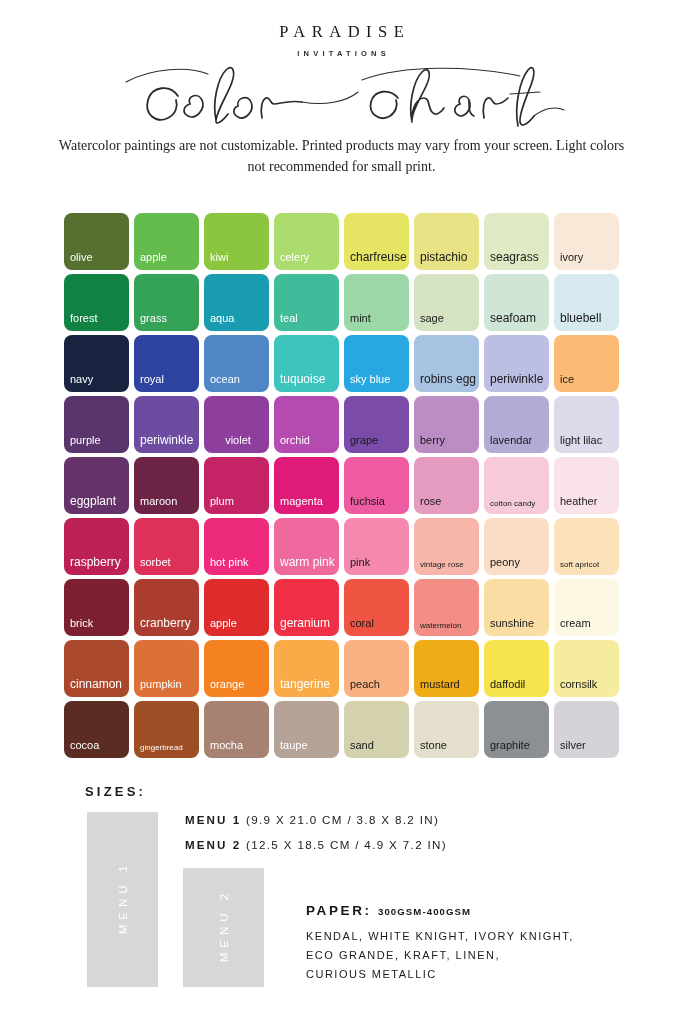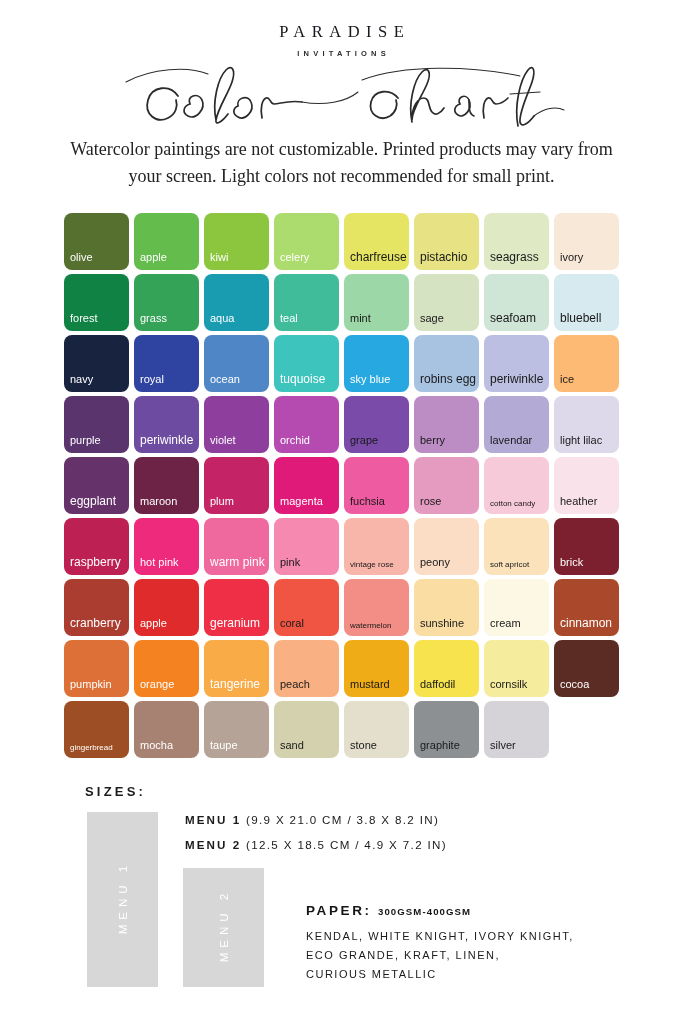--- a/index.html
+++ b/index.html
@@ -43,21 +43,21 @@
     text-align: center;
     margin-top: -2px;
     height: 74px;
     position: relative;
   }
   .script-title svg { display: block; margin: 0 auto; }
 
   .disclaimer {
     text-align: center;
     font-family: "Liberation Serif", serif;
-    font-size: 18px;
+    font-size: 14px;
     line-height: 1.48;
     color: #232323;
     margin-top: 6px;
     padding: 0 52px;
   }
 
   
   .grid {
     position: absolute;
     left: 64px;
@@ -294,21 +294,21 @@
     <div class="swatch" style="background: #fdba74;">
       <span class="lbl" style="color: rgb(26, 26, 26);">ice</span>
     </div>
     <div class="swatch" style="background: rgb(89, 52, 109);">
       <span class="lbl" style="color: rgb(255, 255, 255);">purple</span>
     </div>
     <div class="swatch sm" style="background: rgb(109, 75, 160);">
       <span class="lbl" style="color: rgb(255, 255, 255);">periwinkle</span>
     </div>
     <div class="swatch" style="background: rgb(142, 63, 158);">
-      <span class="lbl" style="color: rgb(255, 255, 255);">violet</span>
+      <span class="lbl" style="color: rgb(255, 255, 255); text-align: center;">violet</span>
     </div>
     <div class="swatch" style="background: rgb(181, 75, 176);">
       <span class="lbl" style="color: rgb(255, 255, 255);">orchid</span>
     </div>
     <div class="swatch" style="background: rgb(122, 75, 168);">
       <span class="lbl" style="color: rgb(26, 26, 26);">grape</span>
     </div>
     <div class="swatch" style="background: rgb(188, 140, 196);">
       <span class="lbl" style="color: rgb(26, 26, 26);">berry</span>
     </div>
@@ -337,20 +337,23 @@
       <span class="lbl" style="color: rgb(26, 26, 26);">rose</span>
     </div>
     <div class="swatch xs" style="background: rgb(247, 202, 218);">
       <span class="lbl" style="color: rgb(26, 26, 26);">cotton candy</span>
     </div>
     <div class="swatch" style="background: rgb(250, 226, 234);">
       <span class="lbl" style="color: rgb(26, 26, 26);">heather</span>
     </div>
     <div class="swatch sm" style="background: rgb(189, 32, 82);">
       <span class="lbl" style="color: rgb(255, 255, 255);">raspberry</span>
+    </div>
+    <div class="swatch" style="background: rgb(222, 49, 89);">
+      <span class="lbl" style="color: rgb(255, 255, 255);">sorbet</span>
     </div>
     <div class="swatch" style="background: rgb(237, 42, 123);">
       <span class="lbl" style="color: rgb(255, 255, 255);">hot pink</span>
     </div>
     <div class="swatch sm" style="background: rgb(240, 105, 158);">
       <span class="lbl" style="color: rgb(255, 255, 255);">warm pink</span>
     </div>
     <div class="swatch" style="background: rgb(245, 137, 176);">
       <span class="lbl" style="color: rgb(26, 26, 26);">pink</span>
     </div>

